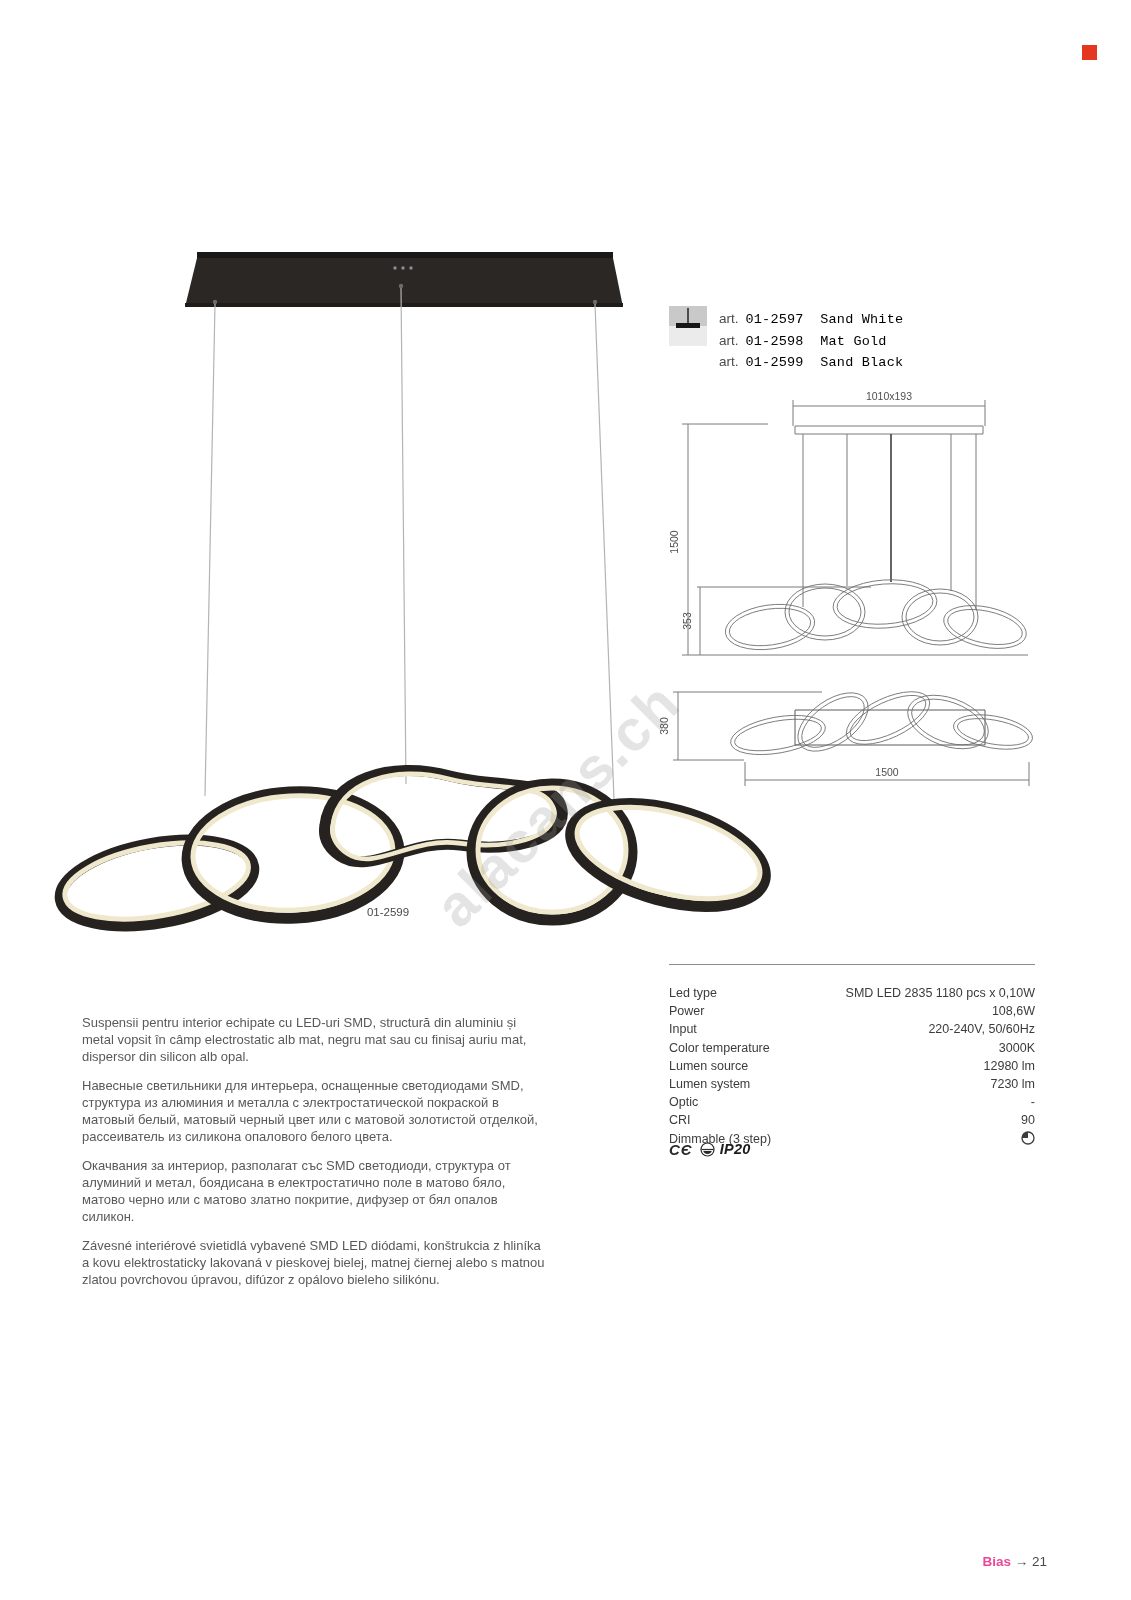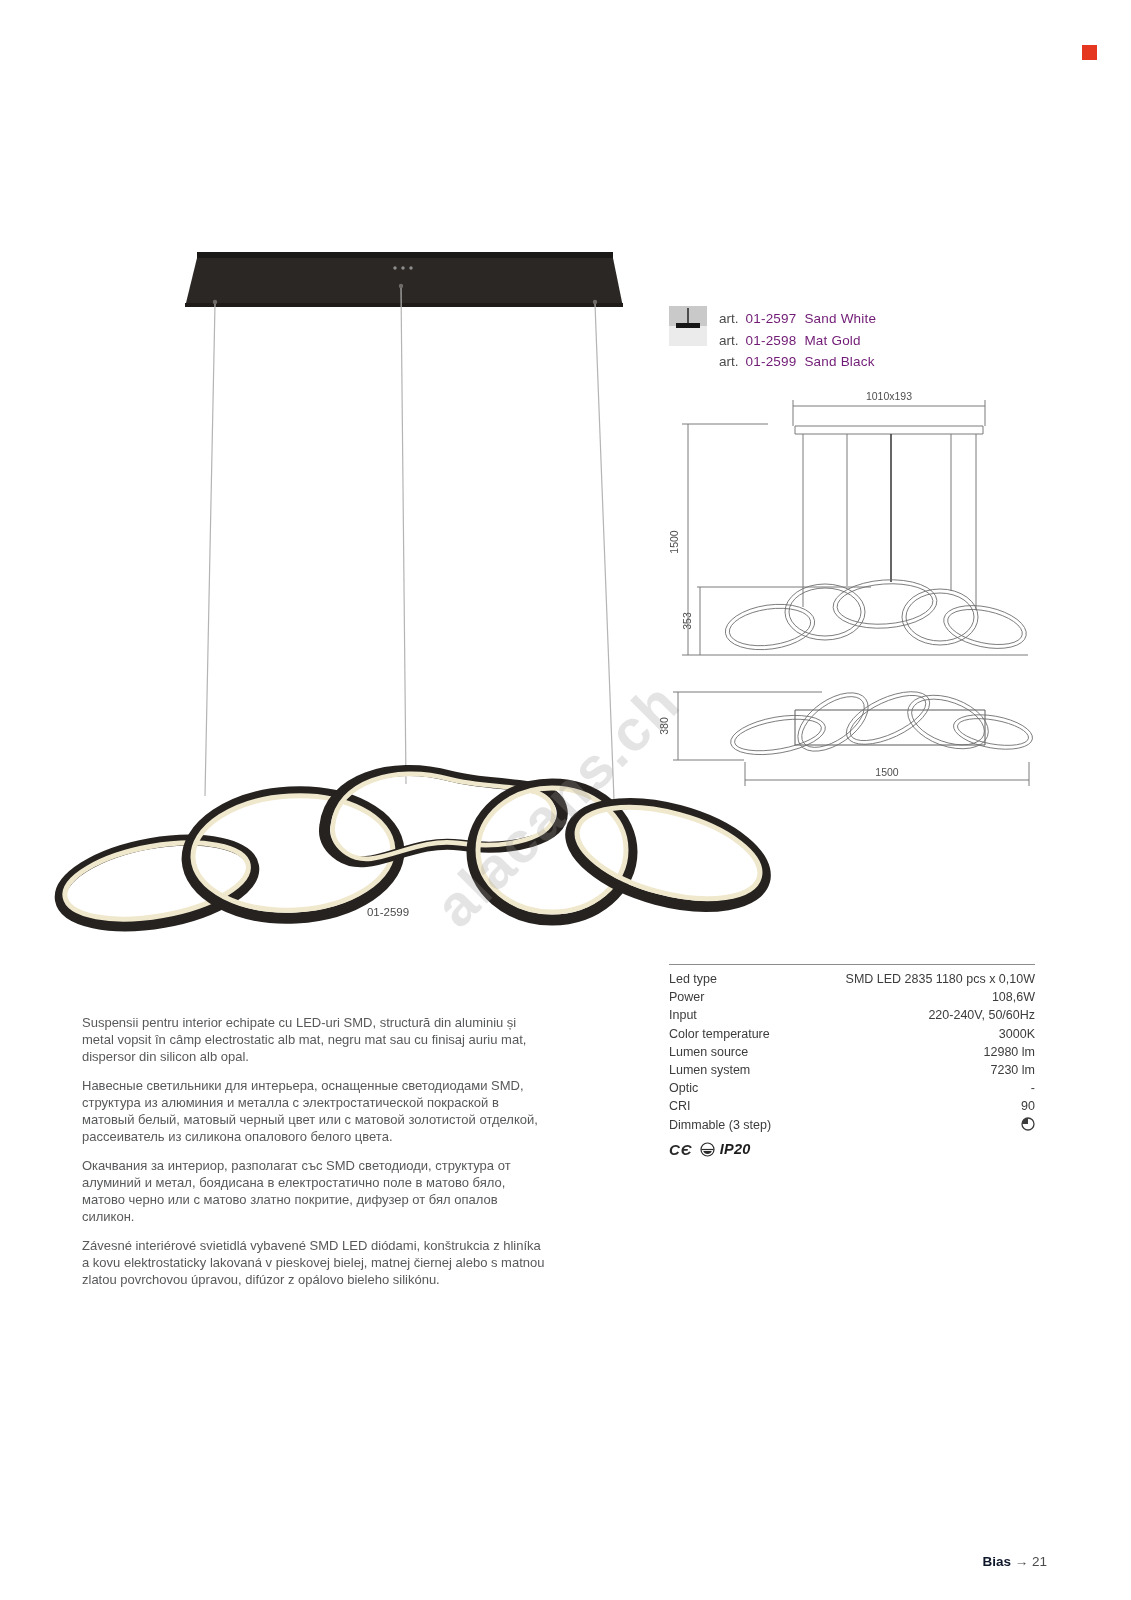--- a/index.html
+++ b/index.html
@@ -19,41 +19,41 @@
     text-align:center; letter-spacing:2px; white-space:nowrap; pointer-events:none;
   }
   
   .art-icon{left:669px; top:306px; width:38px; height:40px; background:#ebebeb;}
   .art-icon .half-top{position:absolute; left:0; top:0; width:38px; height:20px; background:#c9c9c9;}
   .art-icon .stem{position:absolute; left:18px; top:2px; width:2px; height:16px; background:#4d4d4d;}
   .art-icon .bar{position:absolute; left:7px; top:17px; width:24px; height:5px; background:#161616;}
   .art-list{left:719px; top:308px;}
   .art-row{height:21.5px; line-height:21.5px; font-size:13.5px; white-space:nowrap;}
   .art-prefix{color:#4a4a4b; margin-right:7px;}
-  .art-code{color:#701a75; letter-spacing:0.2px;}
+  .art-code{color:#000000; letter-spacing:0.2px;font-family:Liberation Mono, monospace;}
   
   .caption{left:338px; top:906px; width:100px; text-align:center; font-size:11.5px; color:#4a4a4b;}
   
   .diag text{font-size:10.5px; fill:#4f4f4f;}
   .diag line, .diag polyline, .diag rect, .diag ellipse, .diag path{vector-effect:non-scaling-stroke;}
   
-  .spec{left:669px; top:964px; width:366px; border-top:1px solid #8c8c8c; padding-top:5px;}
+  .spec{left:669px; top:964px; width:366px; border-top:1px solid #8c8c8c; padding-top:19px;}
   .spec-row{display:flex; height:18.2px; align-items:center; font-size:12.5px; color:#3c3c3c;}
   .spec-label{width:104px; flex:none;}
   .spec-value{flex:1;text-align:right;}
   .cert-row{left:669px; top:1139px; height:20px; display:flex; align-items:center; font-size:15px; color:#2b2b2b;font-style:italic;}
   .ce-mark{font-weight:600; letter-spacing:1px;}
   .class-icon{margin:0 5px 0 7px; display:inline-block;}
   .ip-rating{font-weight:700; font-size:14.5px; letter-spacing:0.3px; color:#1c1c1c;}
   
   .descriptions{left:82px; top:1014px; width:478px; font-size:13px; line-height:17px; color:#58595b;}
   .descriptions p{margin:0 12px 12px 0;}
   
   .footer{right:84px; top:1554px; font-size:13.5px; color:#4a4a4b; white-space:nowrap;}
-  .footer .brand{font-weight:700; color:#0f172a;}
+  .footer .brand{font-weight:700; color:#ec4899;}
 </style>
 </head>
 <body>
 
 <div class="page">
 
   <div class="abs red-square"></div>
 
   <svg class="abs" style="left:40px; top:240px;" width="740" height="700" viewBox="0 0 740 700">
 

